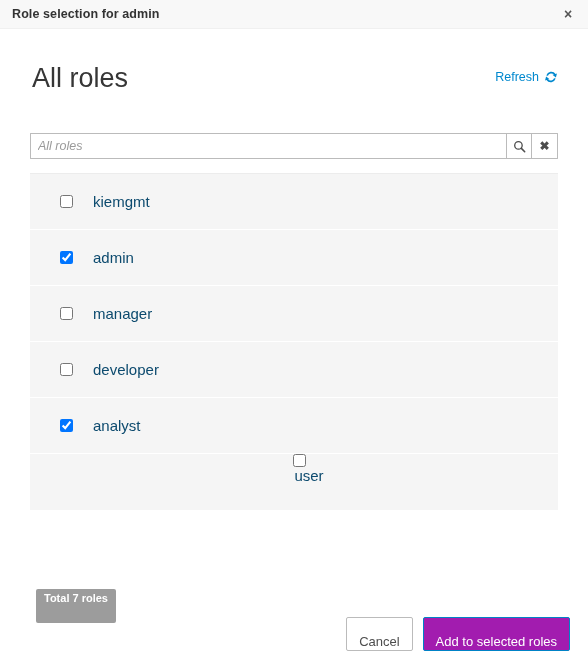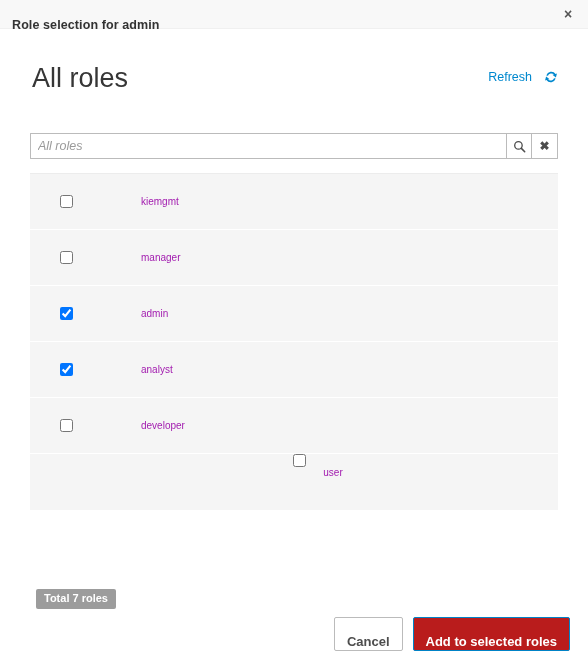--- a/index.html
+++ b/index.html
@@ -19,21 +19,21 @@
   .titlebar {
     position: relative;
     height: 29px;
     background: #f8f8f8;
     border-bottom: 1px solid #f0f0f0;
     box-sizing: border-box;
   }
   .titlebar-text {
     position: absolute;
     left: 12px;
-    top: 18px;
+    top: 7px;
     font-size: 12.5px;
     font-weight: bold;
     color: #333333;
     letter-spacing: 0.1px;
   }
   .titlebar-close {
     position: absolute;
     right: 11px;
     top: 5px;
     width: 18px;
@@ -70,21 +70,21 @@
   }
   .refresh-link {
     position: absolute;
     right: 0px;
     top: 41px;
     font-size: 12.5px;
     color: #0088ce;
     cursor: pointer;
     display: flex;
     align-items: center;
-    gap: 12px;
+    gap: 5px;
     white-space: nowrap;
   }
   .refresh-icon { display: block; width: 14px; height: 14px; }
 
   
   .search-row {
     position: absolute;
     left: 30px;
     top: 104px;
     display: flex;
@@ -150,36 +150,35 @@
   }
   .role-row:last-child { border-bottom: none; flex-direction: column; }
   .role-checkbox {
     margin: 0 20px 0 0;
     width: 13px;
     height: 13px;
     cursor: pointer;
     flex: 0 0 auto;
   }
   .role-label {
-    font-size: 10px;
-    color: #a21caf;
-    white-space: nowrap;
-    margin-left: 48px;
+    font-size: 15px;
+    color: #0c4a6e;
+    white-space: nowrap;
   }
 
   
   .total-badge {
     position: absolute;
     left: 36px;
     top: 560px;
     background: #9c9c9c;
     color: #ffffff;
     font-size: 11px;
     font-weight: bold;
-    padding: 4px 8px 5px;
+    padding: 4px 8px 19px;
     border-radius: 2px;
     line-height: 1;
     white-space: nowrap;
   }
 
   
   .footer {
     position: absolute;
     left: 0;
     top: 612px;
@@ -194,29 +193,28 @@
   }
   .btn {
     font-family: "Liberation Sans", sans-serif;
     font-size: 13px;
     height: 26px;
     padding: 16px 12px;
     border-radius: 2px;
     cursor: pointer;
     box-sizing: border-box;
     white-space: nowrap;
-    font-weight: bold;
   }
   .btn-default {
     background: #ffffff;
     border: 1px solid #bbbbbb;
     color: #4d4d4d;
   }
   .btn-primary {
-    background: #b91c1c;
+    background: #a21caf;
     border: 1px solid #0082c6;
     color: #ffffff;
   }
 </style>
 </head>
 <body>
 
 <div class="titlebar">
   <div class="titlebar-text">Role selection for admin</div>
   <div class="titlebar-close">×</div>
@@ -254,37 +252,37 @@
   </div>
 
   <div class="roles-list">
 
     <div class="role-row">
       <input class="role-checkbox" type="checkbox" style="">
       <span class="role-label">kiemgmt</span>
     </div>
 
     <div class="role-row">
-      <input class="role-checkbox" type="checkbox" style="">
-      <span class="role-label">manager</span>
-    </div>
-
-    <div class="role-row">
       <input class="role-checkbox" type="checkbox" checked="" style="">
       <span class="role-label">admin</span>
     </div>
 
     <div class="role-row">
+      <input class="role-checkbox" type="checkbox" style="">
+      <span class="role-label">manager</span>
+    </div>
+
+    <div class="role-row">
+      <input class="role-checkbox" type="checkbox" style="">
+      <span class="role-label">developer</span>
+    </div>
+
+    <div class="role-row">
       <input class="role-checkbox" type="checkbox" checked="" style="">
       <span class="role-label">analyst</span>
-    </div>
-
-    <div class="role-row">
-      <input class="role-checkbox" type="checkbox" style="">
-      <span class="role-label">developer</span>
     </div>
 
 
     <div class="role-row">
       <input class="role-checkbox" type="checkbox" style="">
       <span class="role-label">user</span>
     </div>
 
   </div>
 

